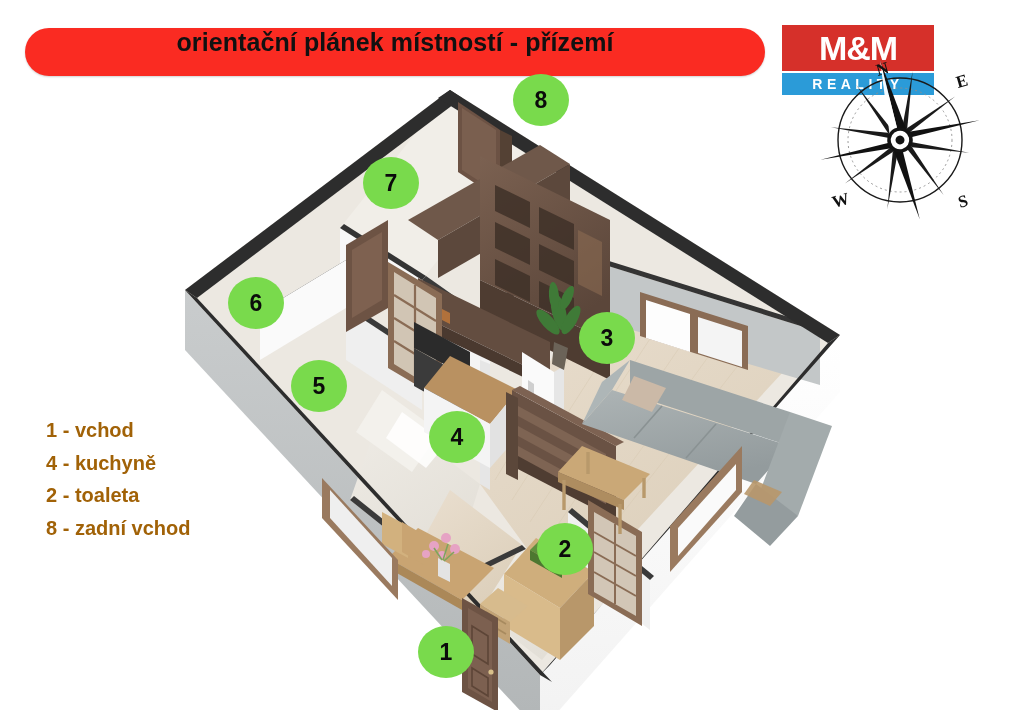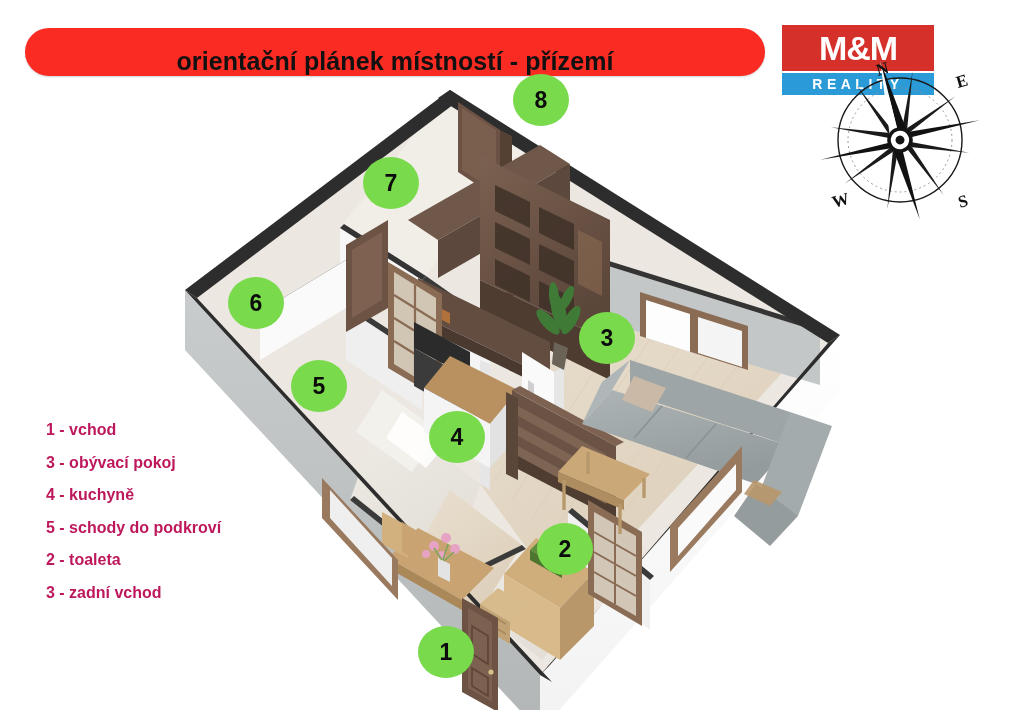--- a/index.html
+++ b/index.html
@@ -9,21 +9,21 @@
     font-family:"Liberation Sans", sans-serif;
     overflow:hidden;
     position:relative;
   }
   #stage{position:absolute;inset:0;width:1024px;height:724px;overflow:hidden;background:#fff;}
 
   
   .title-banner{
     position:absolute;left:25px;top:28px;width:740px;height:48px;
     background:#fa2b22;border-radius:26px;
-    display:flex;align-items:flex-end;justify-content:center;
+    display:flex;align-items:flex-start;justify-content:center;
     box-shadow:0 1px 2px rgba(0,0,0,.18);
   }
   .title-banner .txt{
     font-size:25px;font-weight:bold;color:#111;letter-spacing:.1px;white-space:nowrap;
   }
 
   
   .logo{position:absolute;left:782px;top:25px;width:152px;height:72px;}
   .logo .mm{
     position:absolute;left:0;top:0;width:152px;height:46px;background:#d6302a;
@@ -40,21 +40,21 @@
   .logo .reality span{
     color:#ffffff;font-size:14px;font-weight:bold;letter-spacing:4.5px;
   }
 
   
   .compass{position:absolute;left:812px;top:48px;width:176px;height:176px;}
 
   
   .legend{position:absolute;left:46px;top:414px;width:300px;}
   .legend .row{
-    font-size:16px;font-weight:bold;color:#be185d;line-height:32.5px;white-space:nowrap;
+    font-size:20px;font-weight:bold;color:#a16207;line-height:32.5px;white-space:nowrap;
   }
 
   
   .plan{position:absolute;left:150px;top:60px;width:720px;height:650px;}
   .plan svg{position:absolute;left:0;top:0;}
 
   
   .marker{
     position:absolute;width:56px;height:52px;border-radius:50%;
     background:#79da4c;
@@ -118,25 +118,23 @@
         <text x="66" y="28" transform="rotate(-16 66 28)">N</text>
         <text x="146" y="40" transform="rotate(-16 146 40)">E</text>
         <text x="148" y="160" transform="rotate(-16 148 160)">S</text>
         <text x="22" y="160" transform="rotate(-16 22 160)">W</text>
       </g>
     </svg>
   </div>
 
   <div class="legend">
     <div class="row">1 - vchod</div>
-    <div class="row">3 - obývací pokoj</div>
     <div class="row">4 - kuchyně</div>
-    <div class="row">5 - schody do podkroví</div>
     <div class="row">2 - toaleta</div>
-    <div class="row">3 - zadní vchod</div>
+    <div class="row">8 - zadní vchod</div>
   </div>
 
   <div class="plan">
     <svg width="720" height="650" viewBox="0 0 720 650">
       <defs>
         <linearGradient id="gWoodFloor" x1="0" y1="0" x2="0.6" y2="1">
           <stop offset="0" stop-color="#eadfd0"></stop>
             <stop offset="1" stop-color="#dccfba"></stop>
         </linearGradient>
         <linearGradient id="gTile" x1="0" y1="0" x2="0.5" y2="1">

